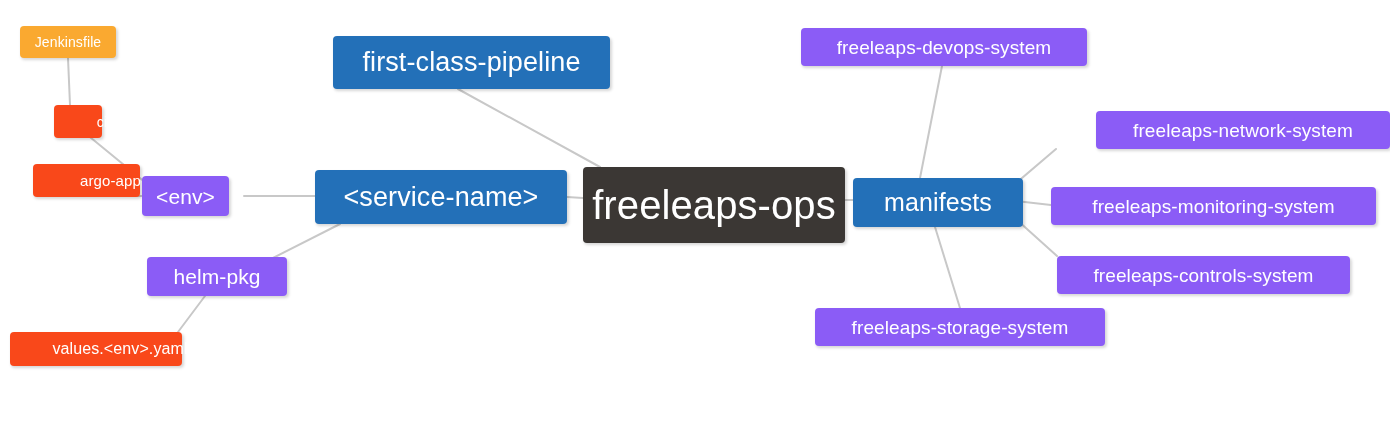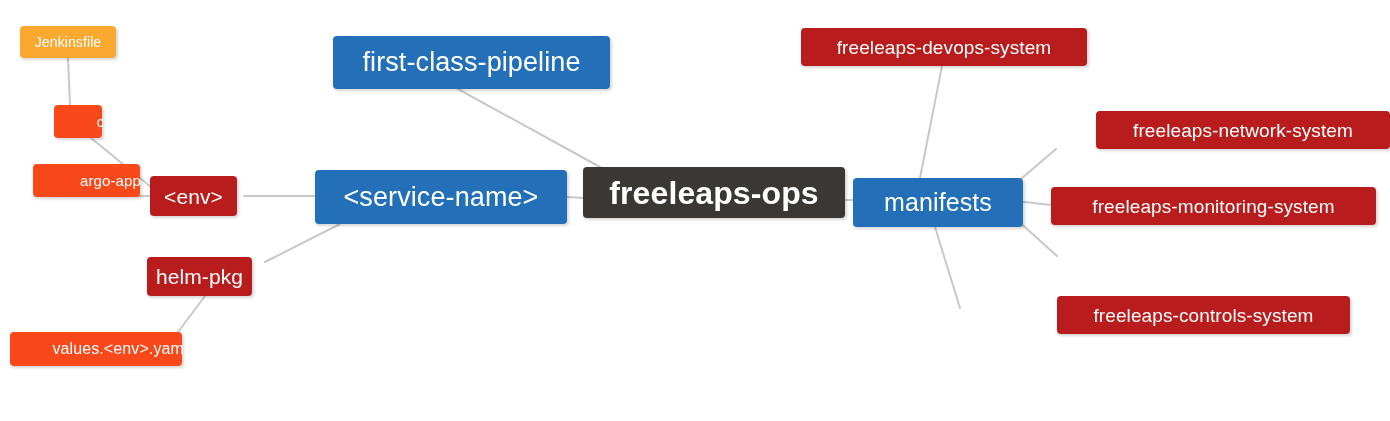--- a/index.html
+++ b/index.html
@@ -37,21 +37,21 @@
     color: #ffffff;
     white-space: nowrap;
     letter-spacing: 0.1px;
     box-shadow: 1.5px 2px 3px rgba(0,0,0,0.16);
     text-align: center;
     line-height: 1;
     user-select: none;
   }
   .n-root      { background: #3B3734; }
   .n-blue      { background: #2370B8; }
-  .n-green     { background: #b91c1c; }
+  .n-green     { background: #8b5cf6; }
   .n-red       { background: #F9481A; padding-left: 48px; }
   .n-orange    { background: #FAA930; }
 </style>
 </head>
 <body>
 
 <div id="mindmap-canvas">
   <svg id="edge-layer" viewBox="0 0 1390 421" xmlns="http://www.w3.org/2000/svg">
       <line x1="68" y1="58" x2="70" y2="105" stroke="#c8c8c8" stroke-width="2" stroke-linecap="round"></line>
       <line x1="85" y1="133" x2="157" y2="192" stroke="#c8c8c8" stroke-width="2" stroke-linecap="round"></line>
@@ -64,24 +64,25 @@
       <line x1="845" y1="200" x2="853" y2="200" stroke="#c8c8c8" stroke-width="2" stroke-linecap="round"></line>
       <line x1="920" y1="178" x2="942" y2="66" stroke="#c8c8c8" stroke-width="2" stroke-linecap="round"></line>
       <line x1="1008" y1="190" x2="1056" y2="149" stroke="#c8c8c8" stroke-width="2" stroke-linecap="round"></line>
       <line x1="1008" y1="200" x2="1051" y2="205" stroke="#c8c8c8" stroke-width="2" stroke-linecap="round"></line>
       <line x1="1008" y1="212" x2="1057" y2="256" stroke="#c8c8c8" stroke-width="2" stroke-linecap="round"></line>
       <line x1="935" y1="227" x2="960" y2="308" stroke="#c8c8c8" stroke-width="2" stroke-linecap="round"></line>
     </svg>
 <div class="node n-orange" style="left: 20px; top: 26px; width: 96px; height: 32px; font-size: 14px;">Jenkinsfile</div>
     <div class="node n-red" style="left: 54px; top: 105px; width: 31px; height: 33px; font-size: 14px;">ci</div>
     <div class="node n-red" style="left: 33px; top: 164px; width: 107px; height: 33px; font-size: 15px; text-align: right;">argo-app</div>
-    <div class="node n-green" style="left: 150px; top: 176px; width: 87px; height: 40px; font-size: 21px;">&lt;env&gt;</div>
-    <div class="node n-green" style="left: 147px; top: 257px; width: 105px; height: 39px; font-size: 21px;">helm-pkg</div>
+    <div class="node n-green" style="left: 142px; top: 176px; width: 87px; height: 40px; font-size: 21px;">&lt;env&gt;</div>
+    <div class="node n-green" style="left: 147px; top: 257px; width: 140px; height: 39px; font-size: 21px;">helm-pkg</div>
     <div class="node n-red" style="left: 10px; top: 332px; width: 172px; height: 34px; font-size: 16px;">values.&lt;env&gt;.yaml</div>
     <div class="node n-blue" style="left: 333px; top: 36px; width: 277px; height: 53px; font-size: 27px;">first-class-pipeline</div>
     <div class="node n-blue" style="left: 315px; top: 170px; width: 252px; height: 54px; font-size: 27px; text-align: center;">&lt;service-name&gt;</div>
-    <div class="node n-root" style="left: 583px; top: 167px; width: 262px; height: 51px; font-size: 32px; font-weight: bold;">freeleaps-ops</div>
+    <div class="node n-root" style="left: 583px; top: 167px; width: 262px; height: 76px; font-size: 40px;">freeleaps-ops</div>
     <div class="node n-blue" style="left: 853px; top: 178px; width: 170px; height: 49px; font-size: 25px;">manifests</div>
     <div class="node n-green" style="left: 801px; top: 28px; width: 286px; height: 38px; font-size: 19px;">freeleaps-devops-system</div>
     <div class="node n-green" style="left: 1056px; top: 111px; width: 294px; height: 38px; font-size: 19px; margin-left: 40px;">freeleaps-network-system</div>
     <div class="node n-green" style="left: 1051px; top: 187px; width: 325px; height: 38px; font-size: 19px;">freeleaps-monitoring-system</div>
-    <div class="node n-green" style="left: 1057px; top: 256px; width: 293px; height: 38px; font-size: 19px; margin-top: 40px;">freeleaps-controls-system</div>
+    <div class="node n-green" style="left: 1057px; top: 256px; width: 293px; height: 38px; font-size: 19px;">freeleaps-controls-system</div>
+    <div class="node n-green" style="left: 815px; top: 308px; width: 290px; height: 38px; font-size: 19px;">freeleaps-storage-system</div>
   </div>
 
 </body></html>

